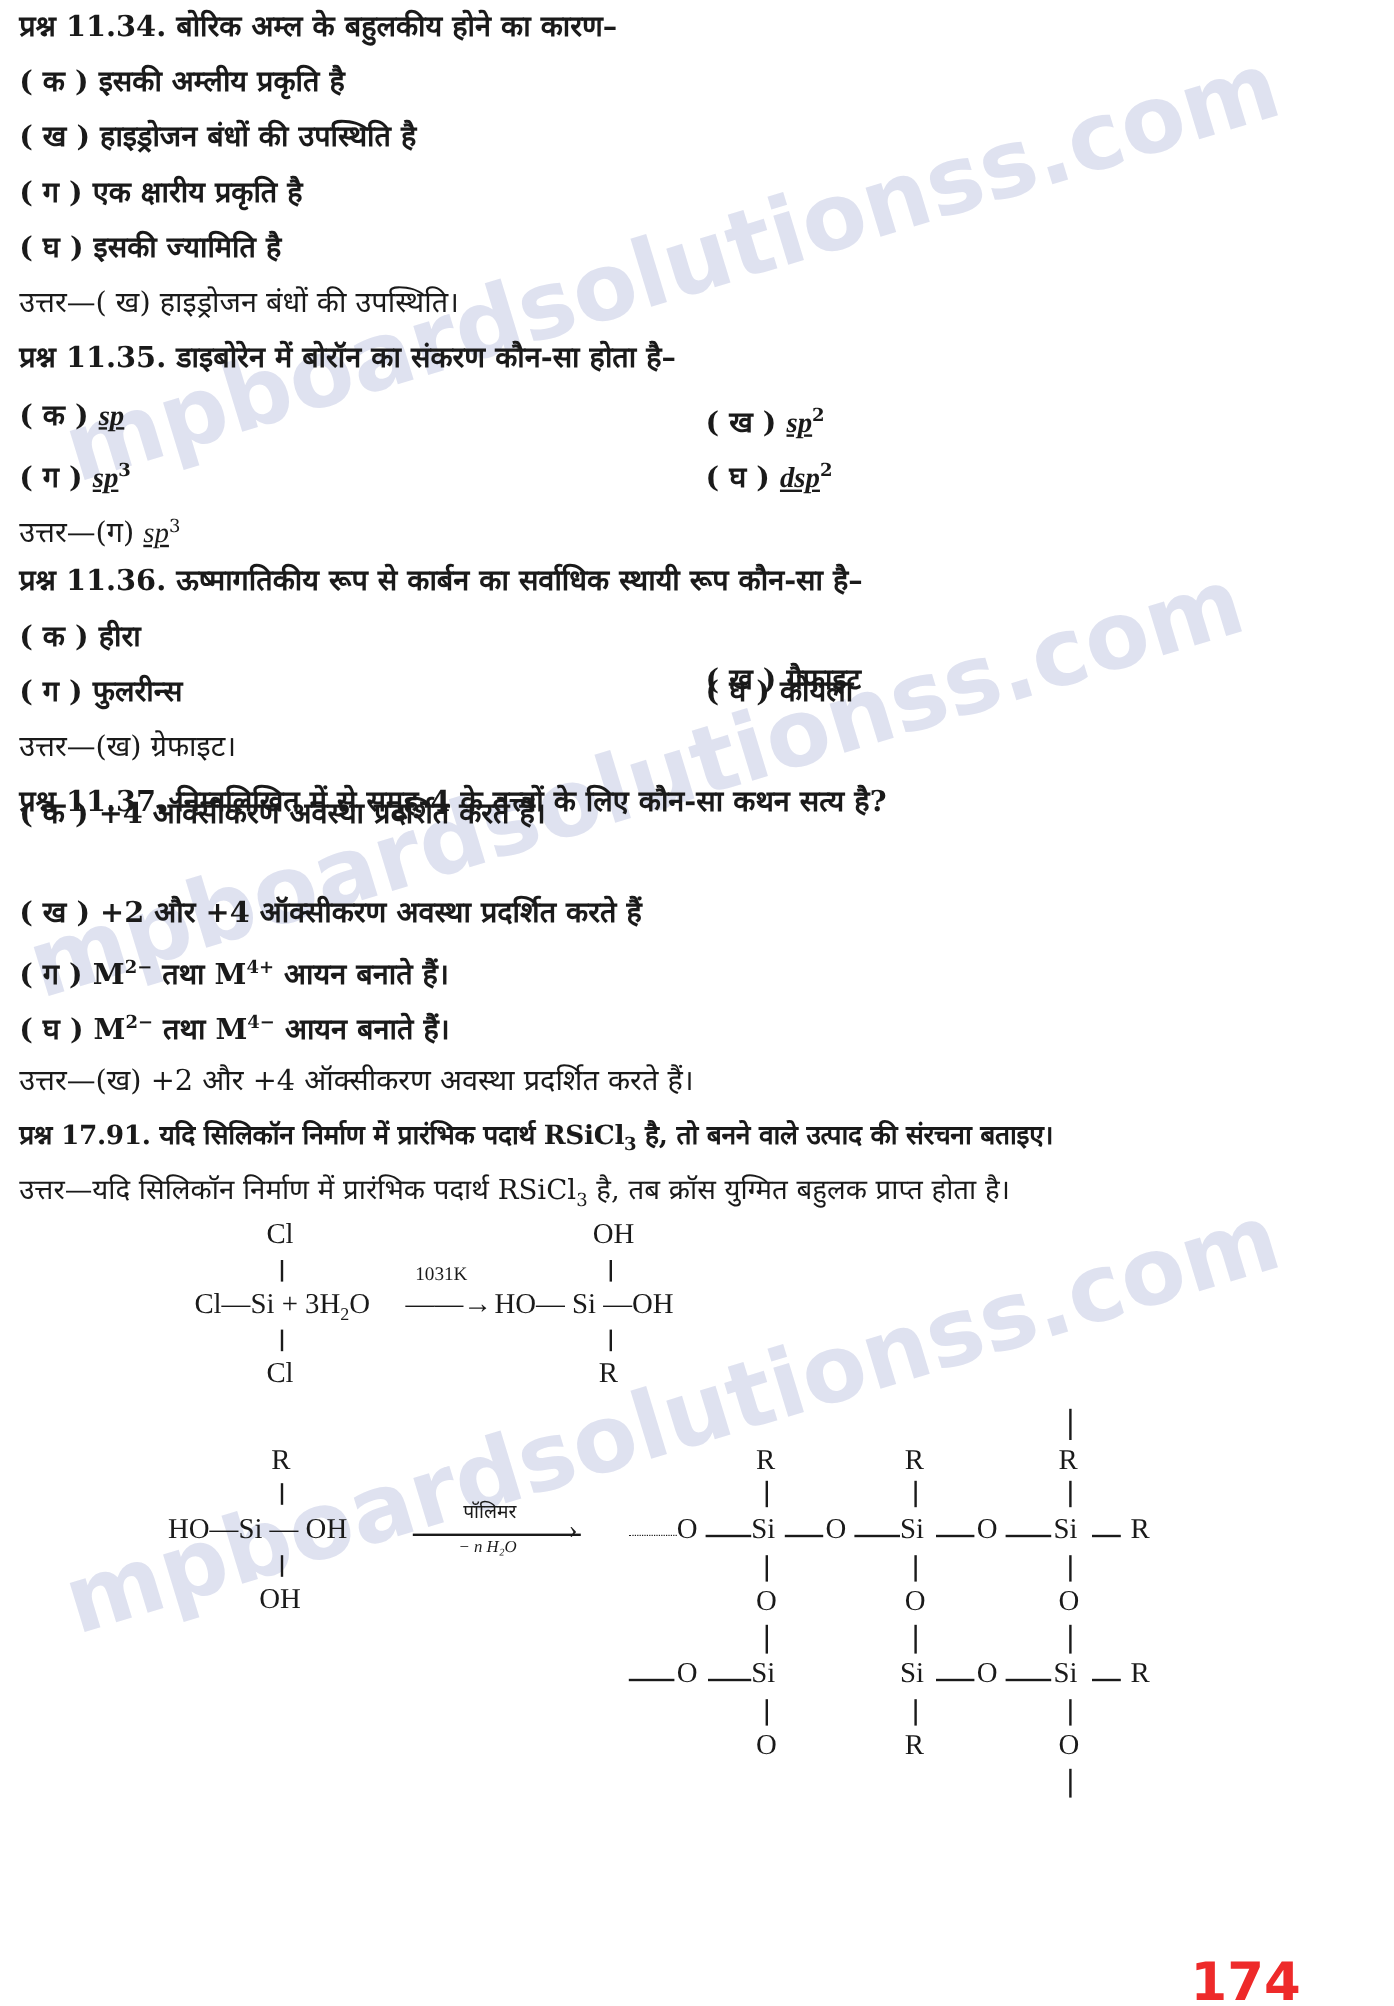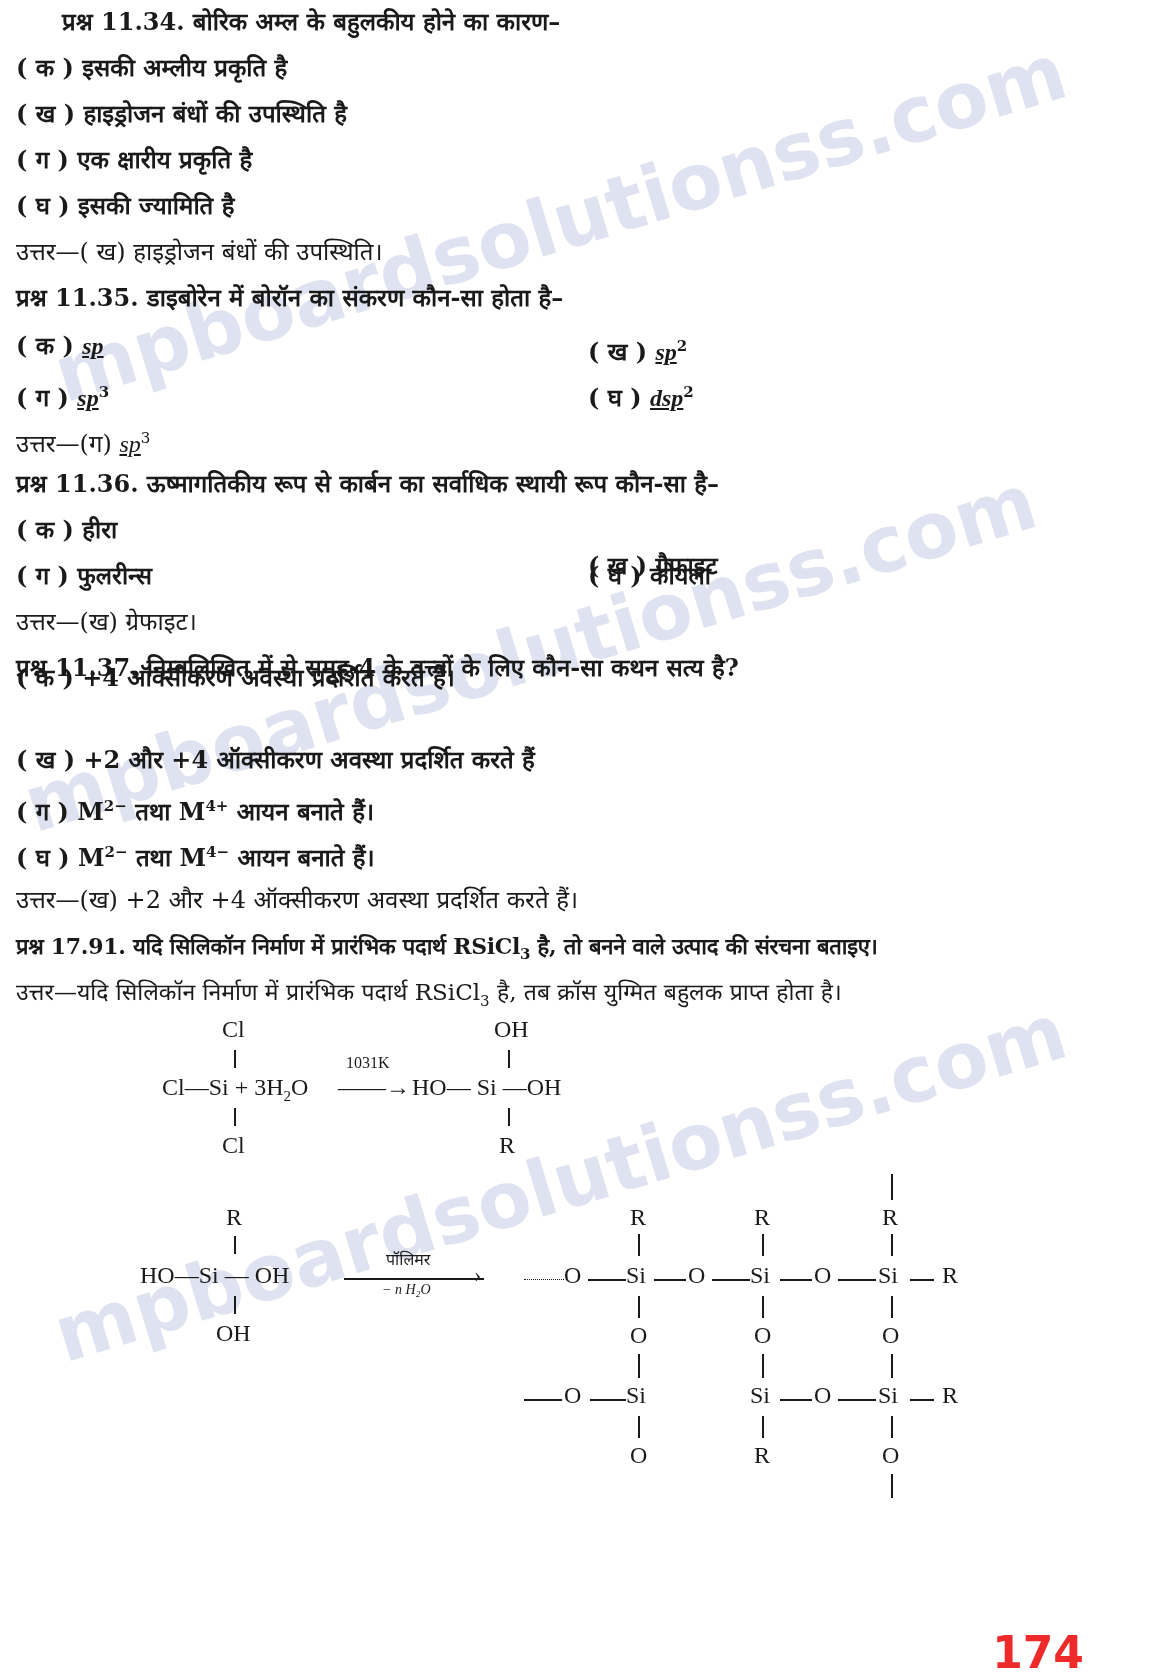--- a/index.html
+++ b/index.html
@@ -29,21 +29,21 @@
     font-weight:bold; font-size:44px; color:#ee2a2a;
   }
 </style>
 </head>
 <body>
 
 <div class="watermark" style="left:70px; top:330px; transform:rotate(-17deg);">mpboardsolutionss.com</div>
 <div class="watermark" style="left:40px; top:760px; transform:rotate(-17deg);">mpboardsolutionss.com</div>
 <div class="watermark" style="left:70px; top:1290px; transform:rotate(-17deg);">mpboardsolutionss.com</div>
 
-<div class="line q" style="top:6px;margin-left:46px;">प्रश्न 11.34. बोरिक अम्ल के बहुलकीय होने का कारण–</div>
+<div class="line q" style="top:6px;">प्रश्न 11.34. बोरिक अम्ल के बहुलकीय होने का कारण–</div>
 <div class="line opt" style="top:52px;">( क ) इसकी अम्लीय प्रकृति है</div>
 <div class="line opt" style="top:98px;">( ख ) हाइड्रोजन बंधों की उपस्थिति है</div>
 <div class="line opt" style="top:144px;">( ग ) एक क्षारीय प्रकृति है</div>
 <div class="line opt" style="top:190px;">( घ ) इसकी ज्यामिति है</div>
 <div class="line ans" style="top:236px;">उत्तर—( ख) हाइड्रोजन बंधों की उपस्थिति।</div>
 
 <div class="line q" style="top:282px;">प्रश्न 11.35. डाइबोरेन में बोरॉन का संकरण कौन-सा होता है–</div>
 <div class="line opt" style="top:330px;">
   <span>( क )</span>
   <i class="sp">sp</i>

